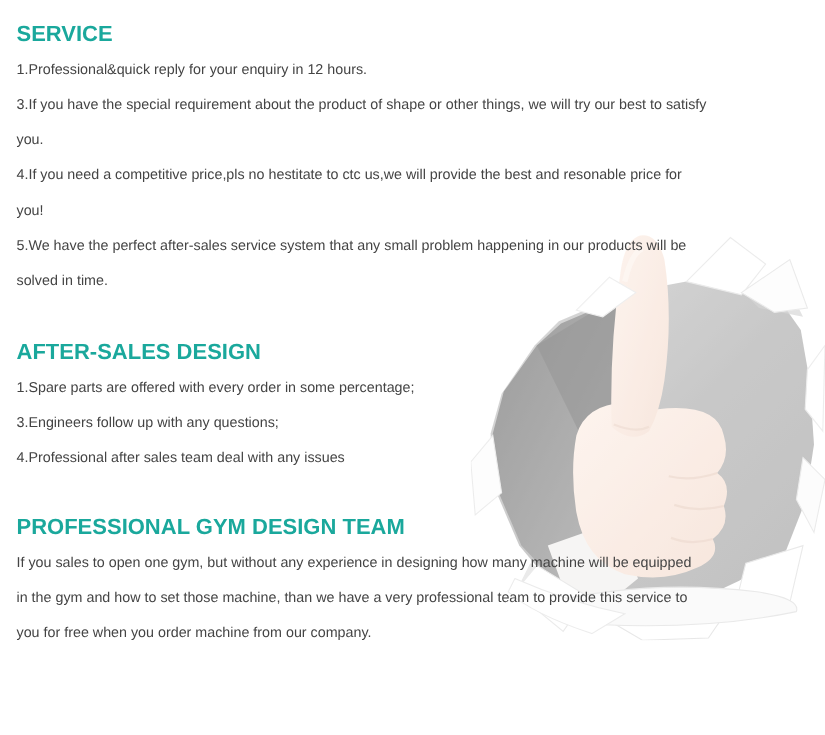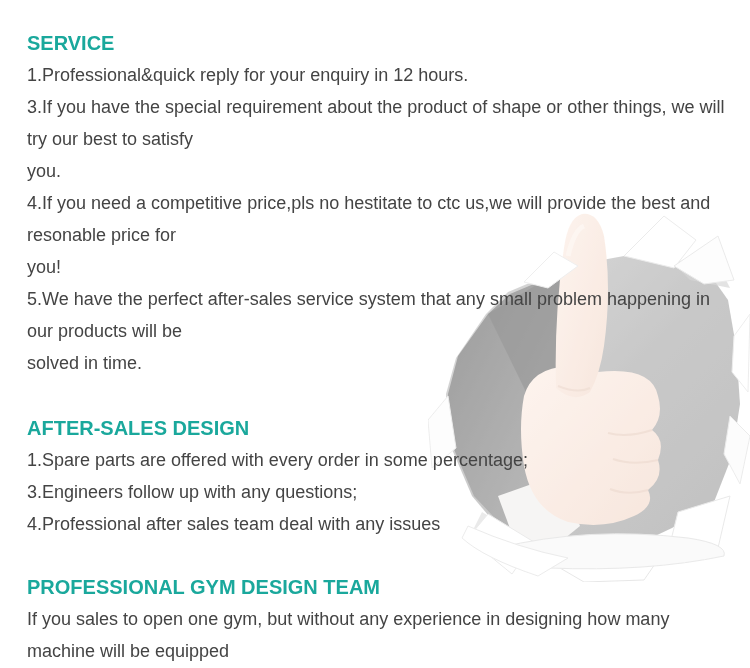--- a/index.html
+++ b/index.html
@@ -26,26 +26,26 @@
     padding: 20px 0 0 15px;
     width: 730px;
   }
   .section-title {
     margin: 0 0 5px 0;
     font-size: 20px;
     line-height: 22px;
     font-weight: bold;
     color: #1aa89c;
   }
-  .section { margin: 12px; }
+  .section { margin: 0; }
   .section + .section .section-title { margin-top: 38px; }
   .section.gym .section-title { margin-top: 36px; }
   .body-line {
     margin: 0;
-    font-size: 18px;
+    font-size: 13px;
     line-height: 32px;
     color: #444444;
     white-space: pre-wrap;
   }
 </style>
 </head>
 <body>
 
 <div class="page">
 

